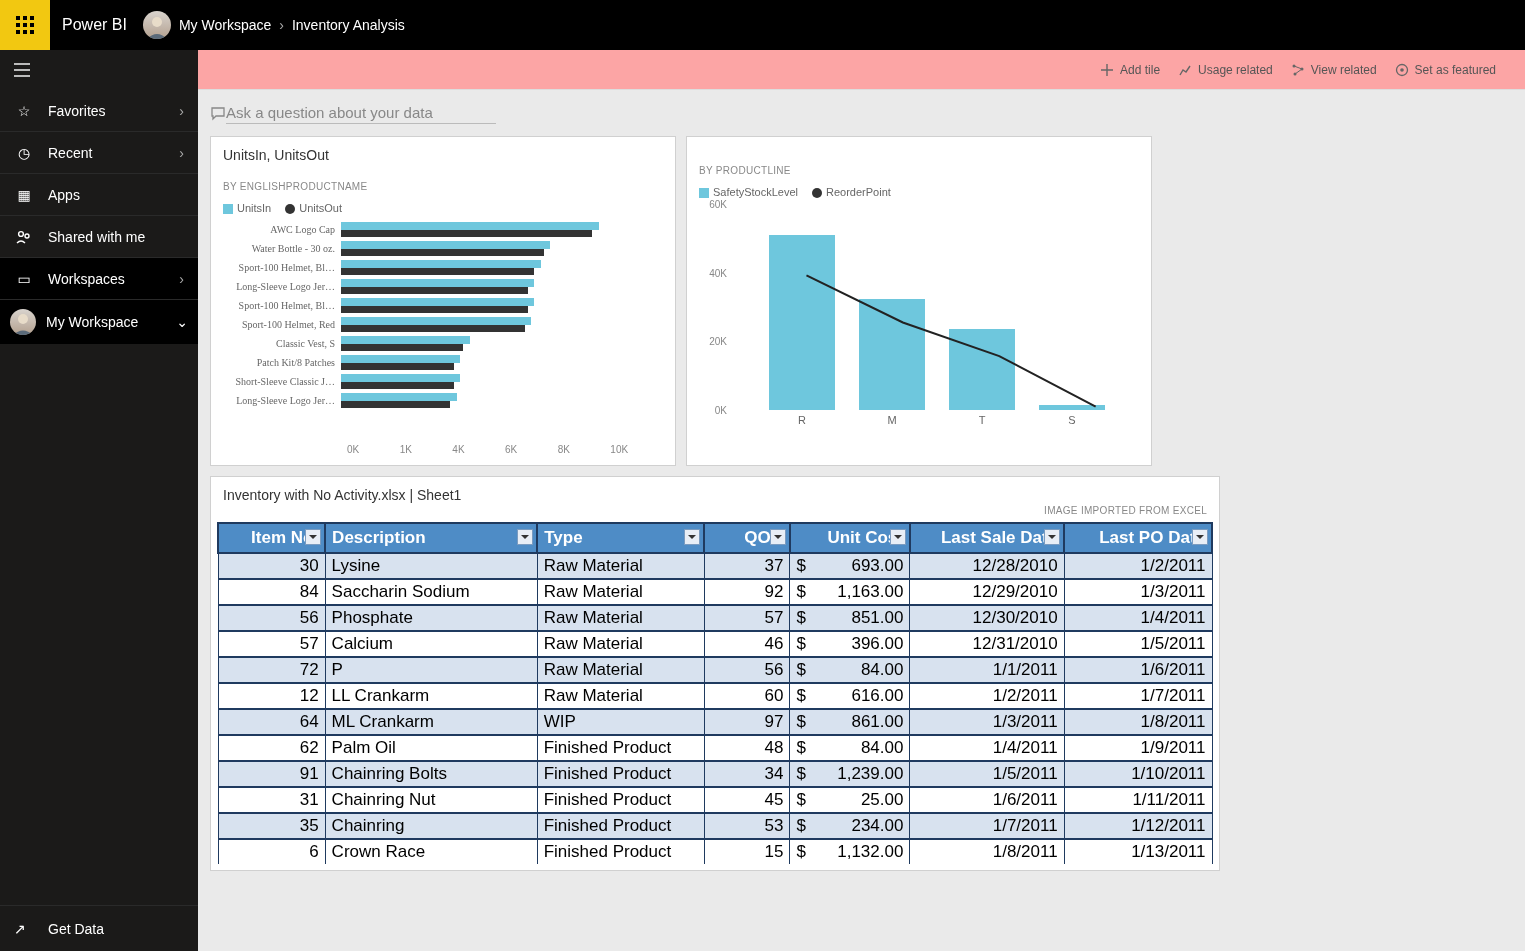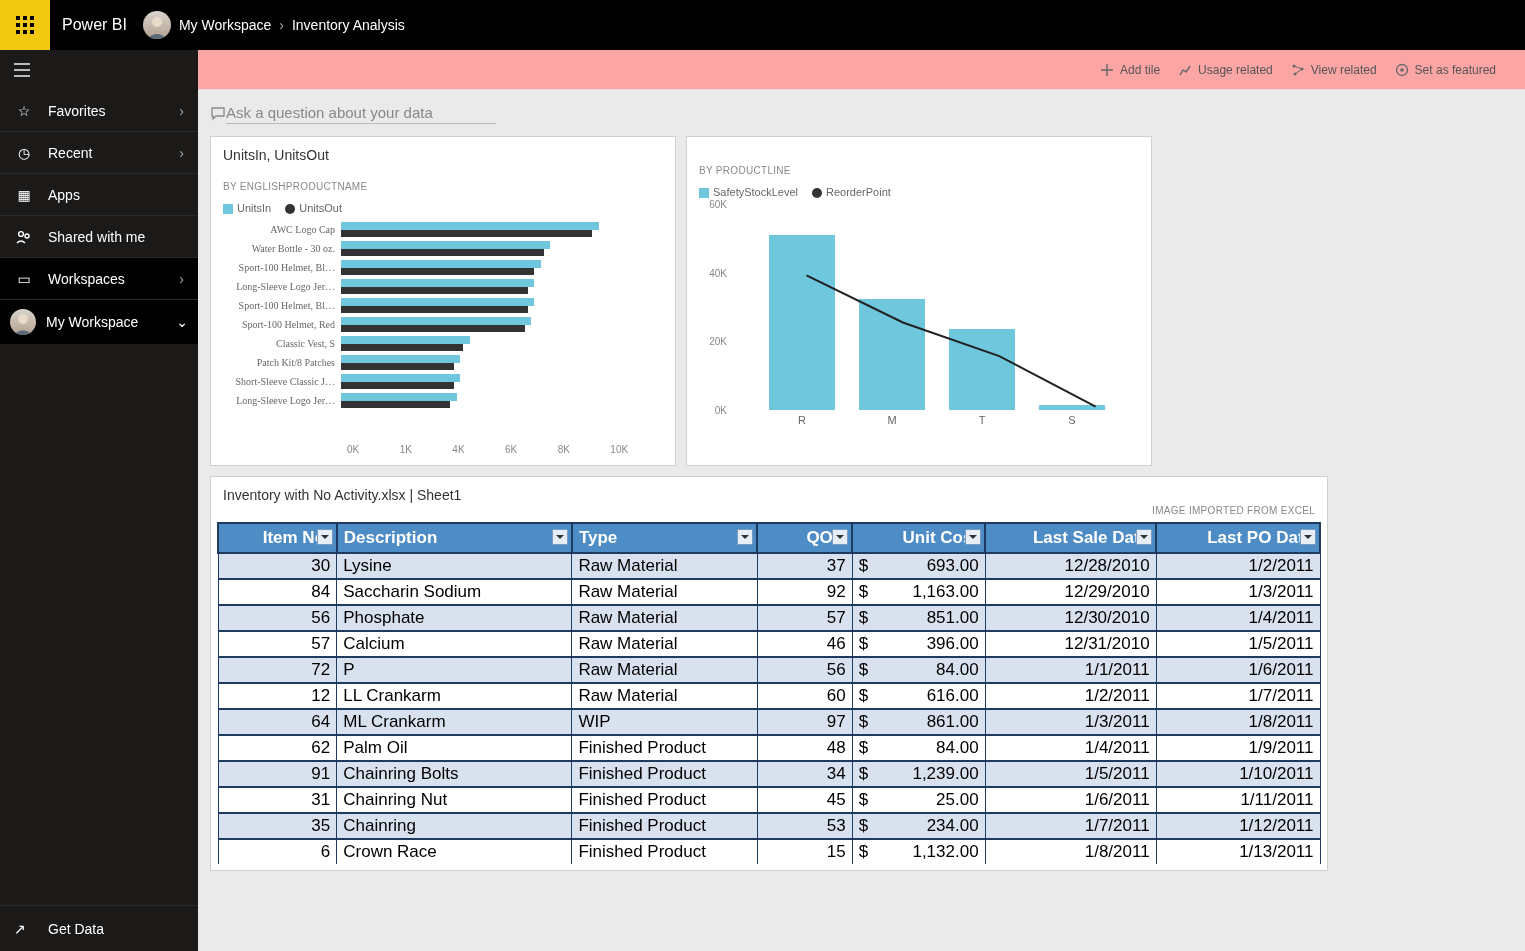--- a/index.html
+++ b/index.html
@@ -65,21 +65,21 @@
 .colchart{ position:relative; height:230px; margin-top:4px;}
 .colchart .yaxis{ position:absolute; left:0; top:0; bottom:24px; width:32px; font-size:10px; color:#888;}
 .colchart .yaxis div{ position:absolute; right:4px;}
 .colchart .plot{ position:absolute; left:40px; right:8px; top:4px; bottom:24px; }
 .colchart .col{ position:absolute; bottom:0; width:66px; background:#6ec7dd;}
 .colchart .xaxis{ position:absolute; left:40px; right:8px; bottom:0; height:20px; font-size:11px; color:#666;}
 .colchart .xaxis span{ position:absolute; width:66px; text-align:center;}
 .colchart svg.line{ position:absolute; left:40px; right:8px; top:4px; bottom:24px; width:calc(100% - 48px); height:calc(100% - 28px);}
 
 
-.xtile{ background:#fff; border:1px solid #d0d0d0; margin-top:10px; width:1118px; }
+.xtile{ background:#fff; border:1px solid #d0d0d0; margin-top:10px; width:1010px; }
 .xtile .hdr{ padding:10px 12px 6px 12px;}
 .xtile .hdr h1{ font-size:14px; font-weight:400; color:#333;}
 .xtile .hdr h2{ font-size:10px; font-weight:400; color:#888; letter-spacing:.3px; margin-top:2px;text-align:right;}
 .xl-wrap{ padding:0 6px 6px 6px;}
 table.xl { border-collapse:collapse; width:100%; table-layout:fixed;}
 table.xl th{ background:#4e8cc6; color:#fff; font-weight:700; font-size:17px; text-align:left; padding:4px 6px; border:2px solid #1f3a5f; position:relative;}
 table.xl th.r{text-align:right;}
 table.xl th .filter{ position:absolute; right:3px; top:5px; width:16px; height:16px; background:#e8eef6; border:1px solid #7a9bc0; display:flex; align-items:center; justify-content:center;}
 table.xl th .filter svg{ width:8px; height:8px; fill:#333;}
 table.xl td{ border:1px solid #1f3a5f; border-top-width:2px; border-bottom-width:0; font-size:17px; padding:2px 6px; background:#fff; white-space:nowrap;}

